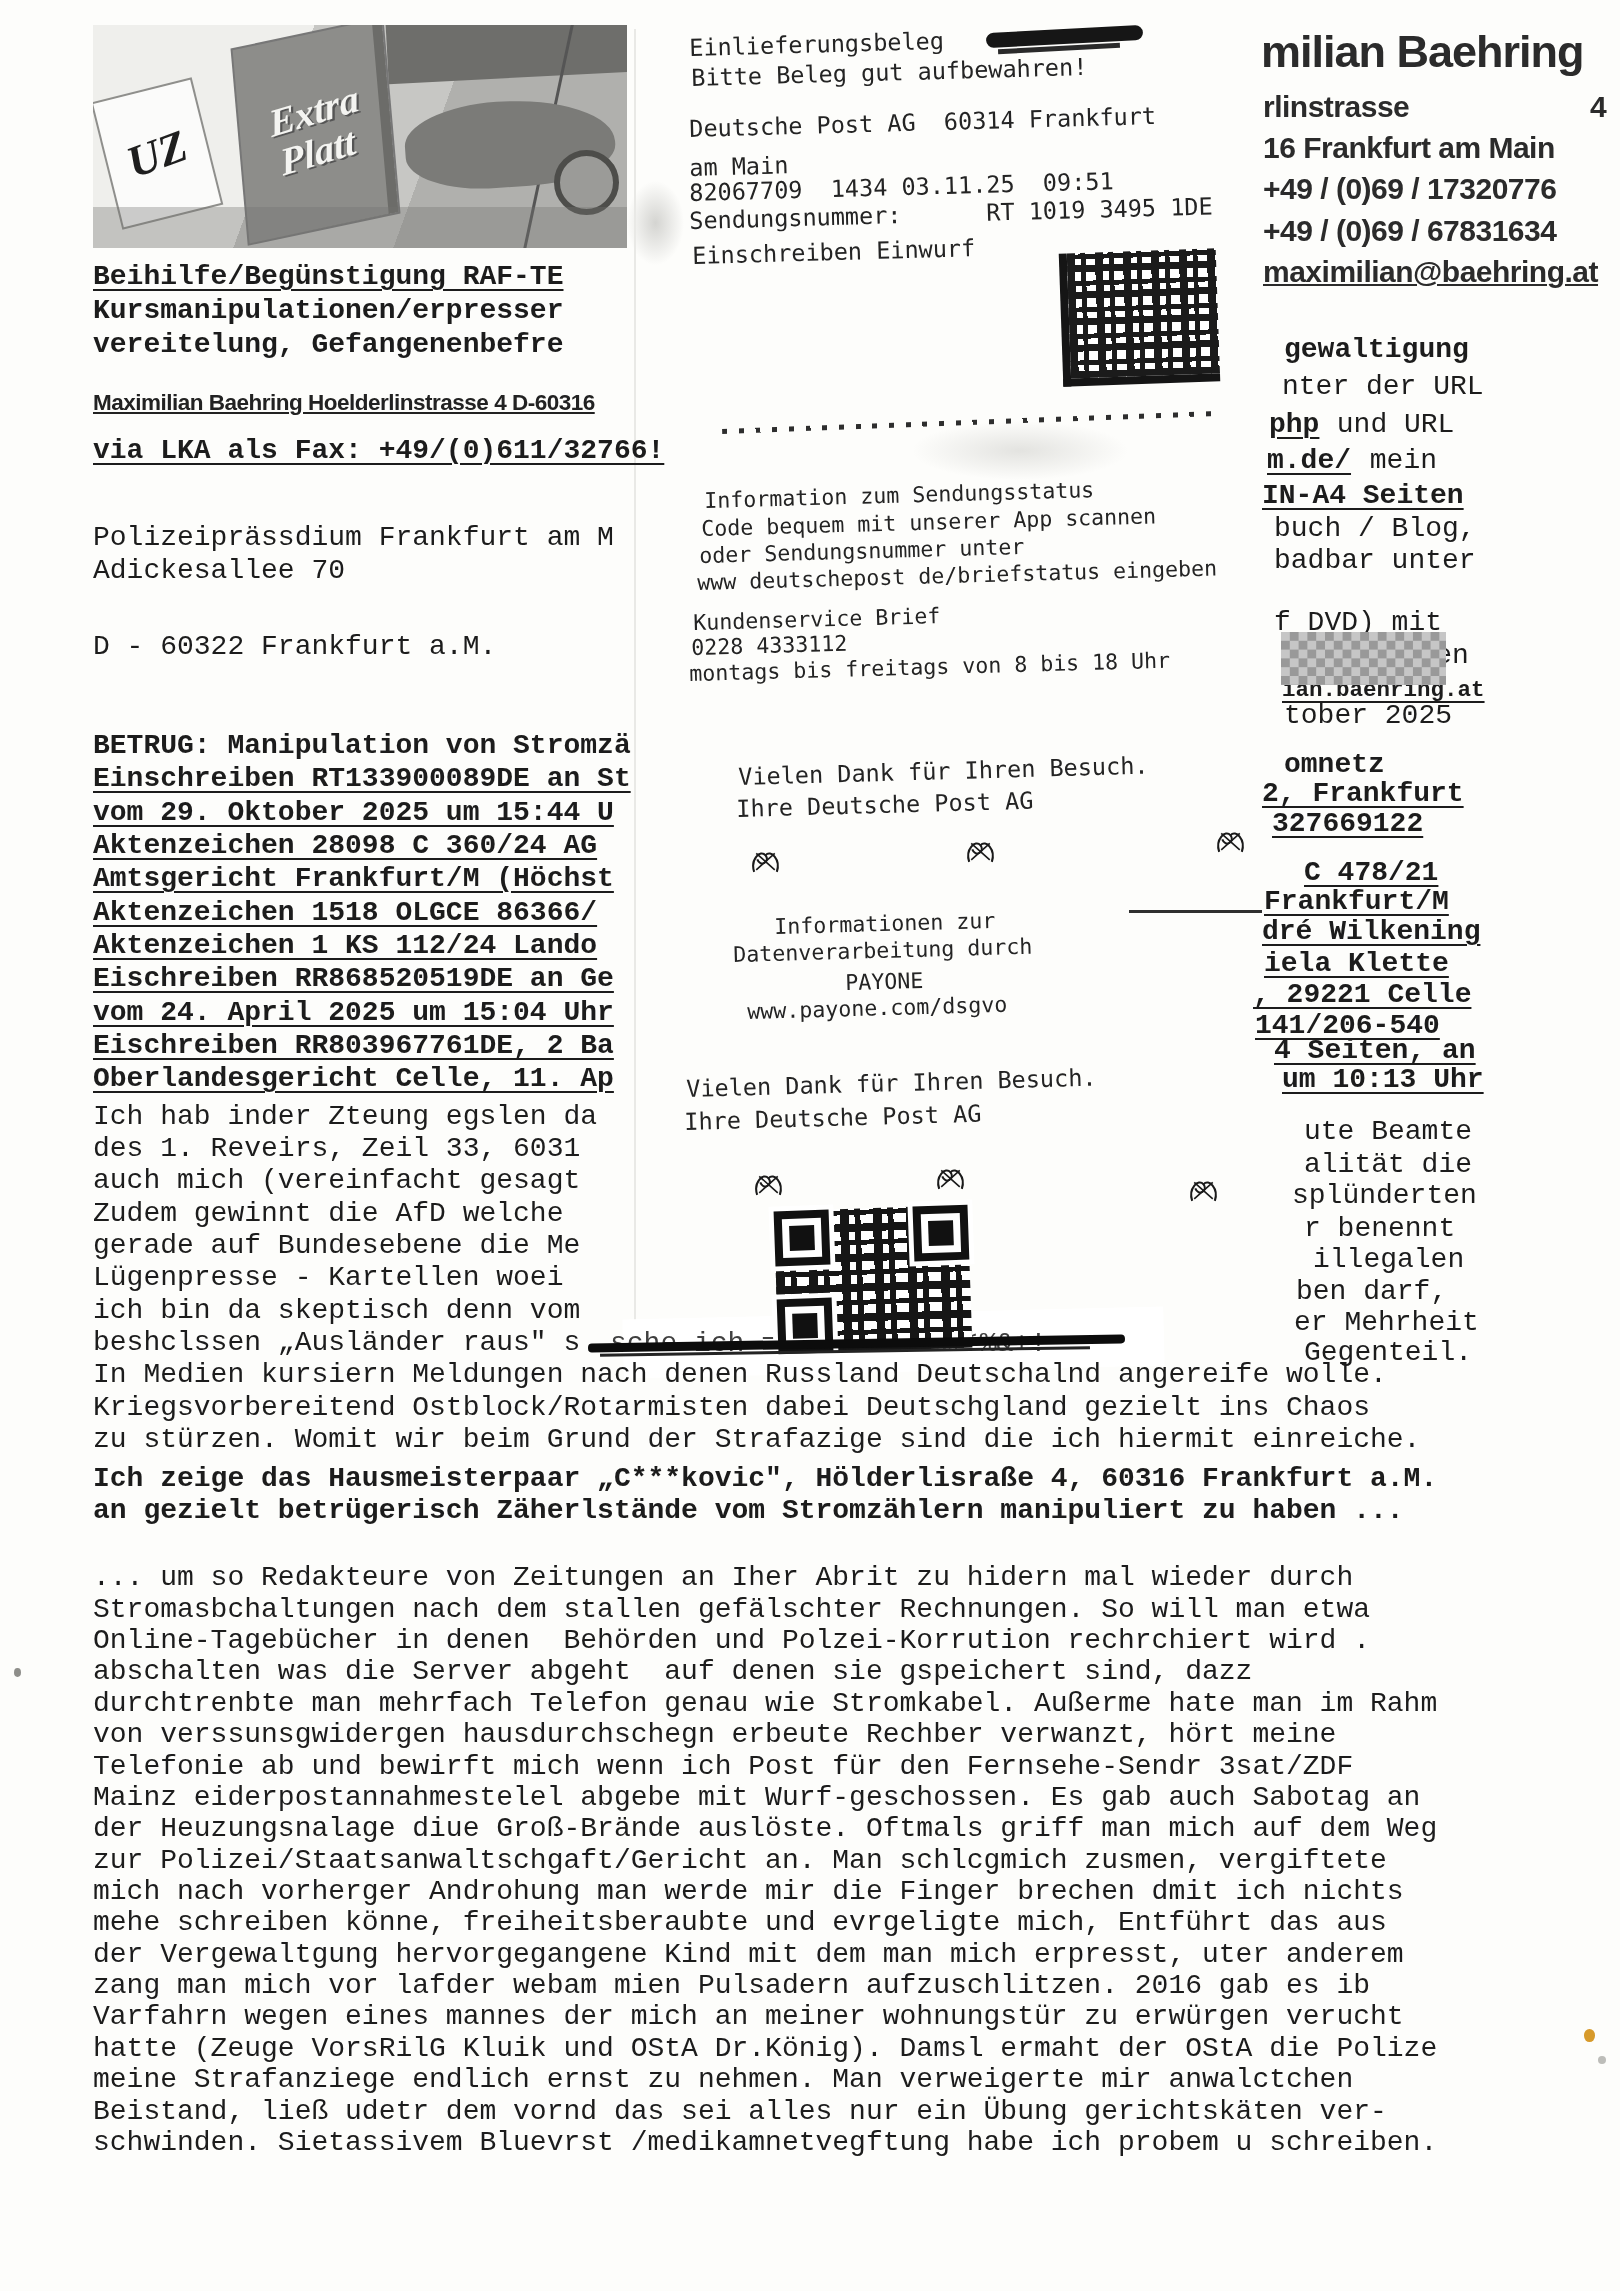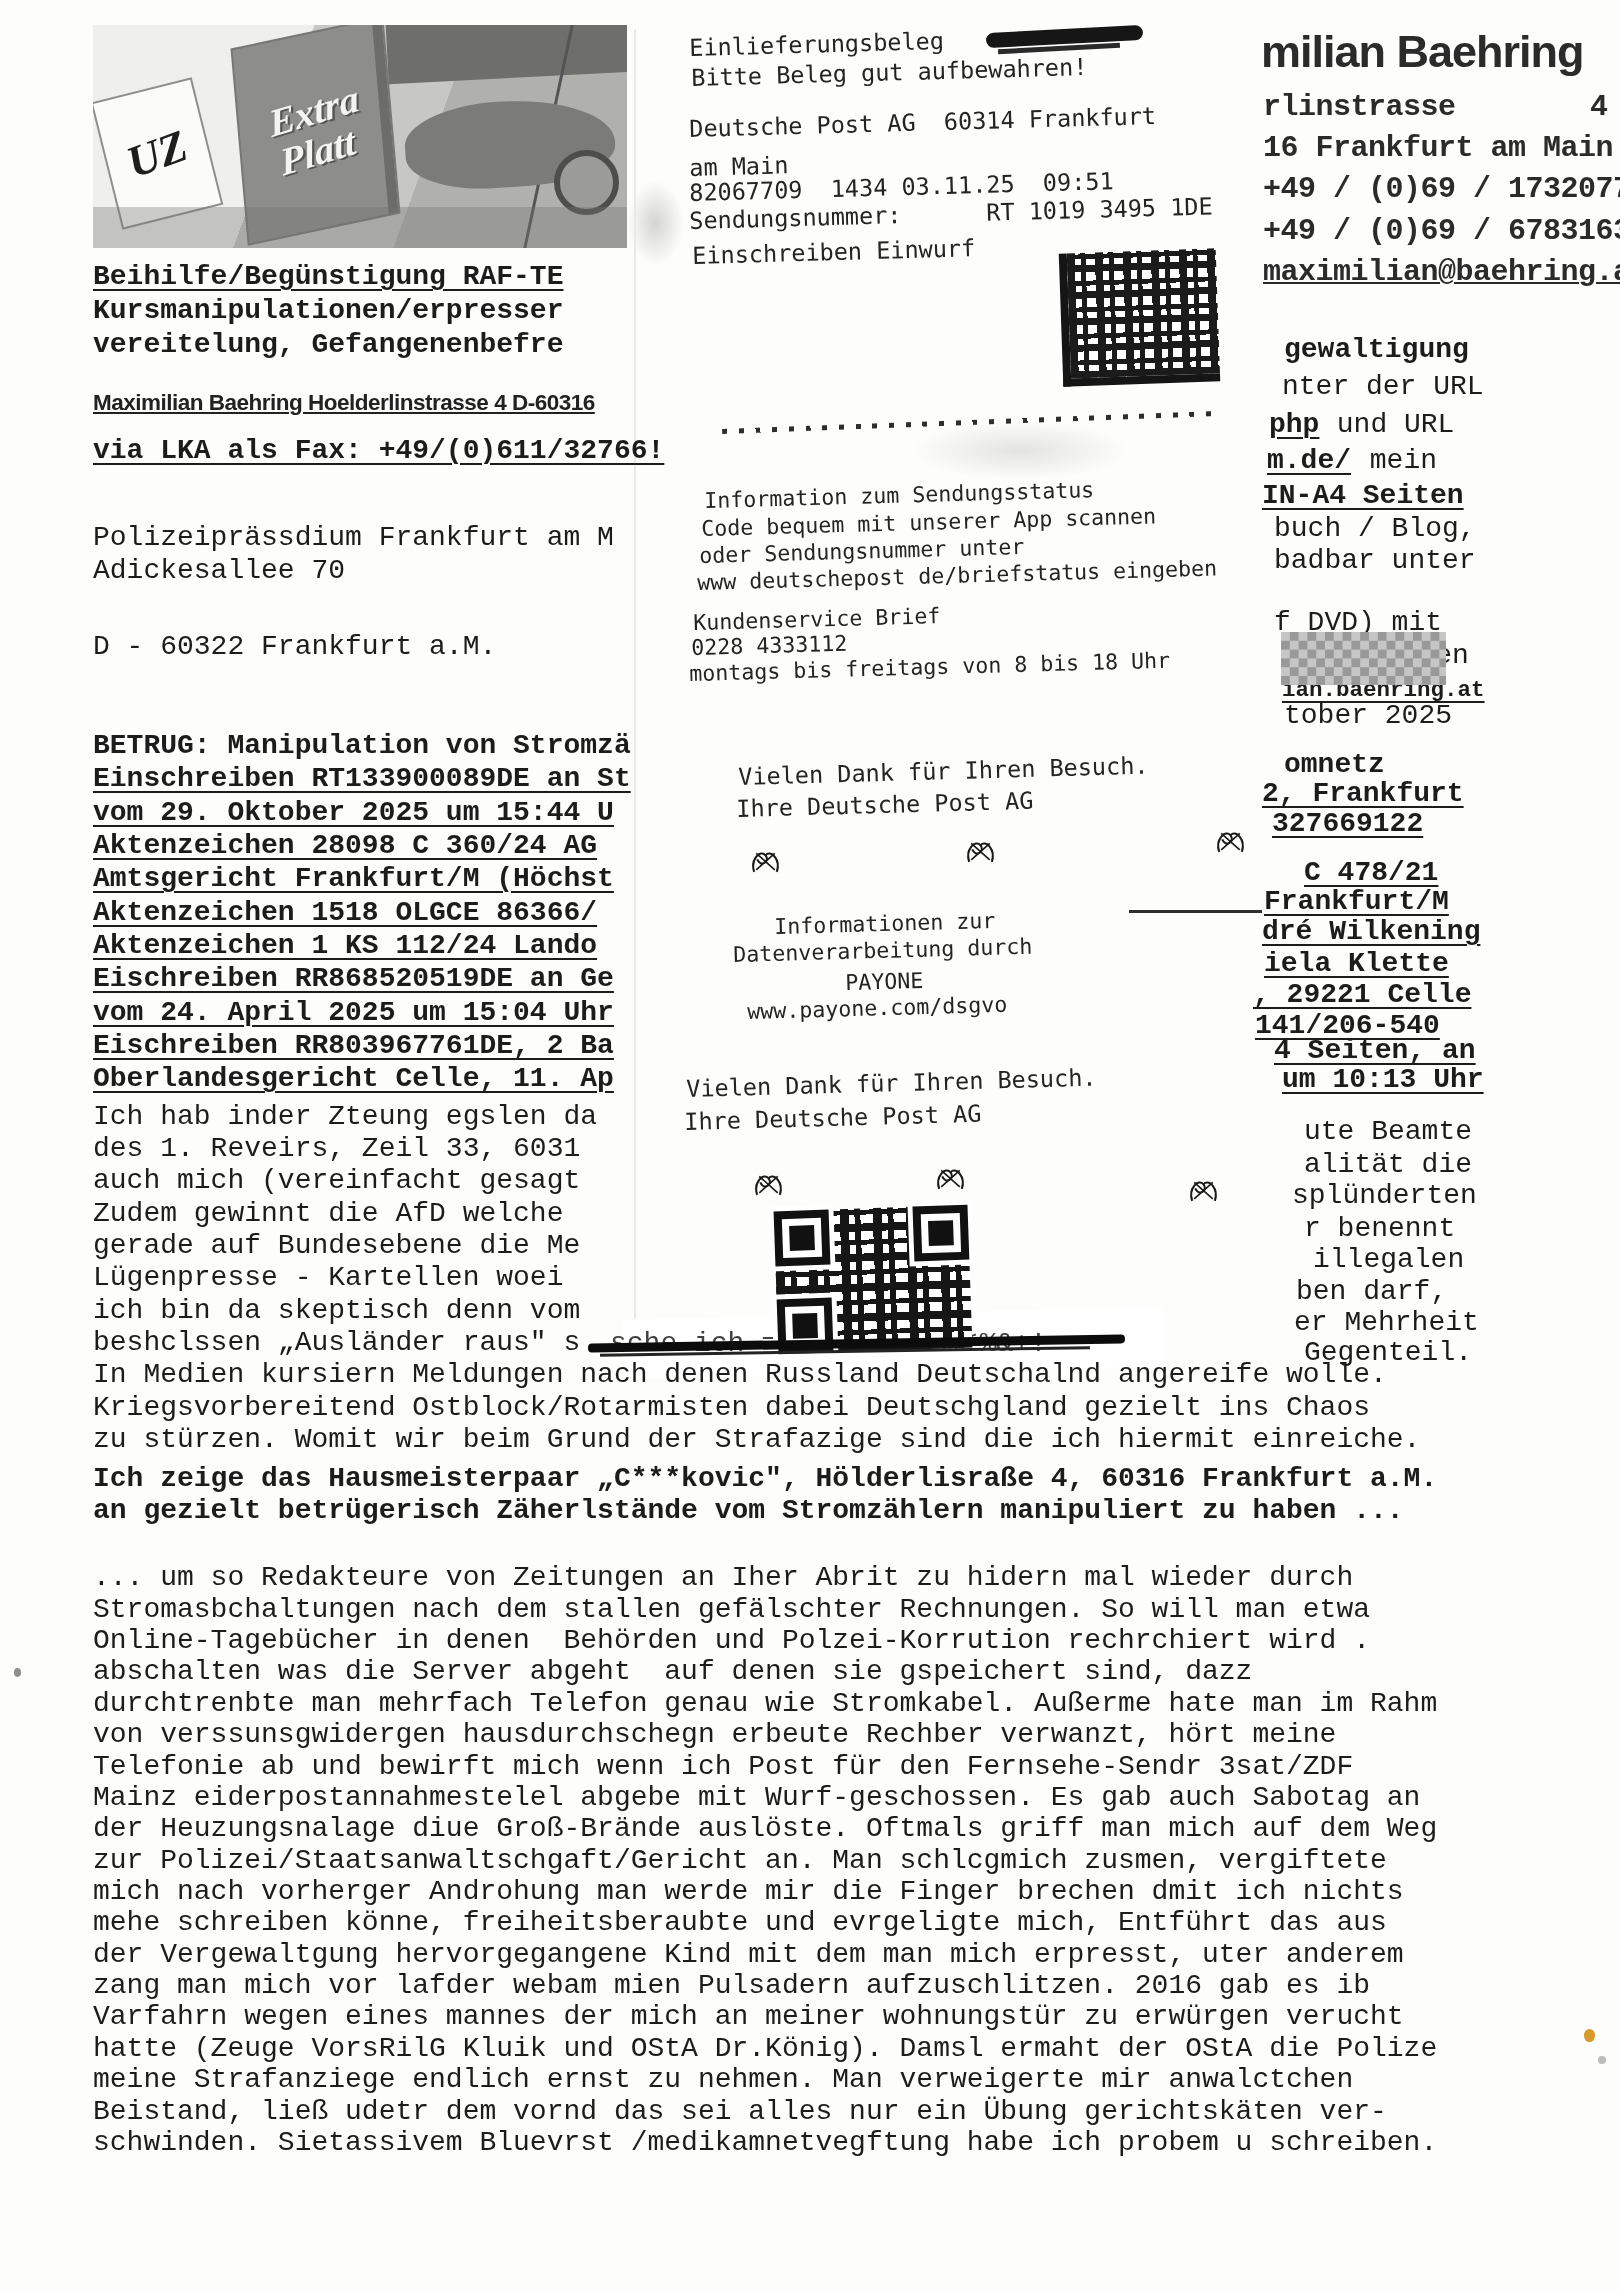--- a/index.html
+++ b/index.html
@@ -10,21 +10,21 @@
   
   .tw{font-family:"Liberation Mono","DejaVu Sans Mono",monospace;font-size:28px;color:#1c1c1c;}
   .b{font-weight:bold;}
   .u{text-decoration:underline;text-decoration-thickness:2px;text-underline-offset:4.9px;}
   .u2{text-decoration:underline;text-decoration-thickness:2px;text-underline-offset:2px;}
   .sm23{font-size:22.5px;}
   .fade{color:#404040;}
   .sender{font-family:"Liberation Sans",sans-serif;font-size:22.5px;font-weight:bold;letter-spacing:-0.5px;color:#222;}
   
   .lh1{font-family:"Liberation Sans",sans-serif;font-size:45px;font-weight:bold;color:#2b2b2b;letter-spacing:-1px;}
-  .lh{font-family:Liberation Mono, monospace;font-size:30px;font-weight:bold;color:#2b2b2b;letter-spacing:-0.5px;}
+  .lh{font-family:Liberation Sans, sans-serif;font-size:30px;font-weight:bold;color:#2b2b2b;letter-spacing:-0.5px;}
   
   .rc{font-family:"DejaVu Sans Mono","Liberation Mono",monospace;color:#242424;
       transform:rotate(-1.6deg);transform-origin:left top;}
   .rc24{font-size:23.5px;}
   .rc22{font-size:21.6px;}
   
   .clip{position:absolute;left:93px;top:24.5px;width:534px;height:223px;overflow:hidden;
         background:linear-gradient(110deg,#efefec 0 36%,#c7c7c4 36% 62%,#b0b0ad 62% 100%);}
   .clip .band{position:absolute;left:0;bottom:0;width:100%;height:41px;background:rgba(115,115,112,.35);}
   .clip .pole{position:absolute;left:453px;top:-5.9px;width:2.9px;height:245px;background:#555;transform:rotate(12deg);}

